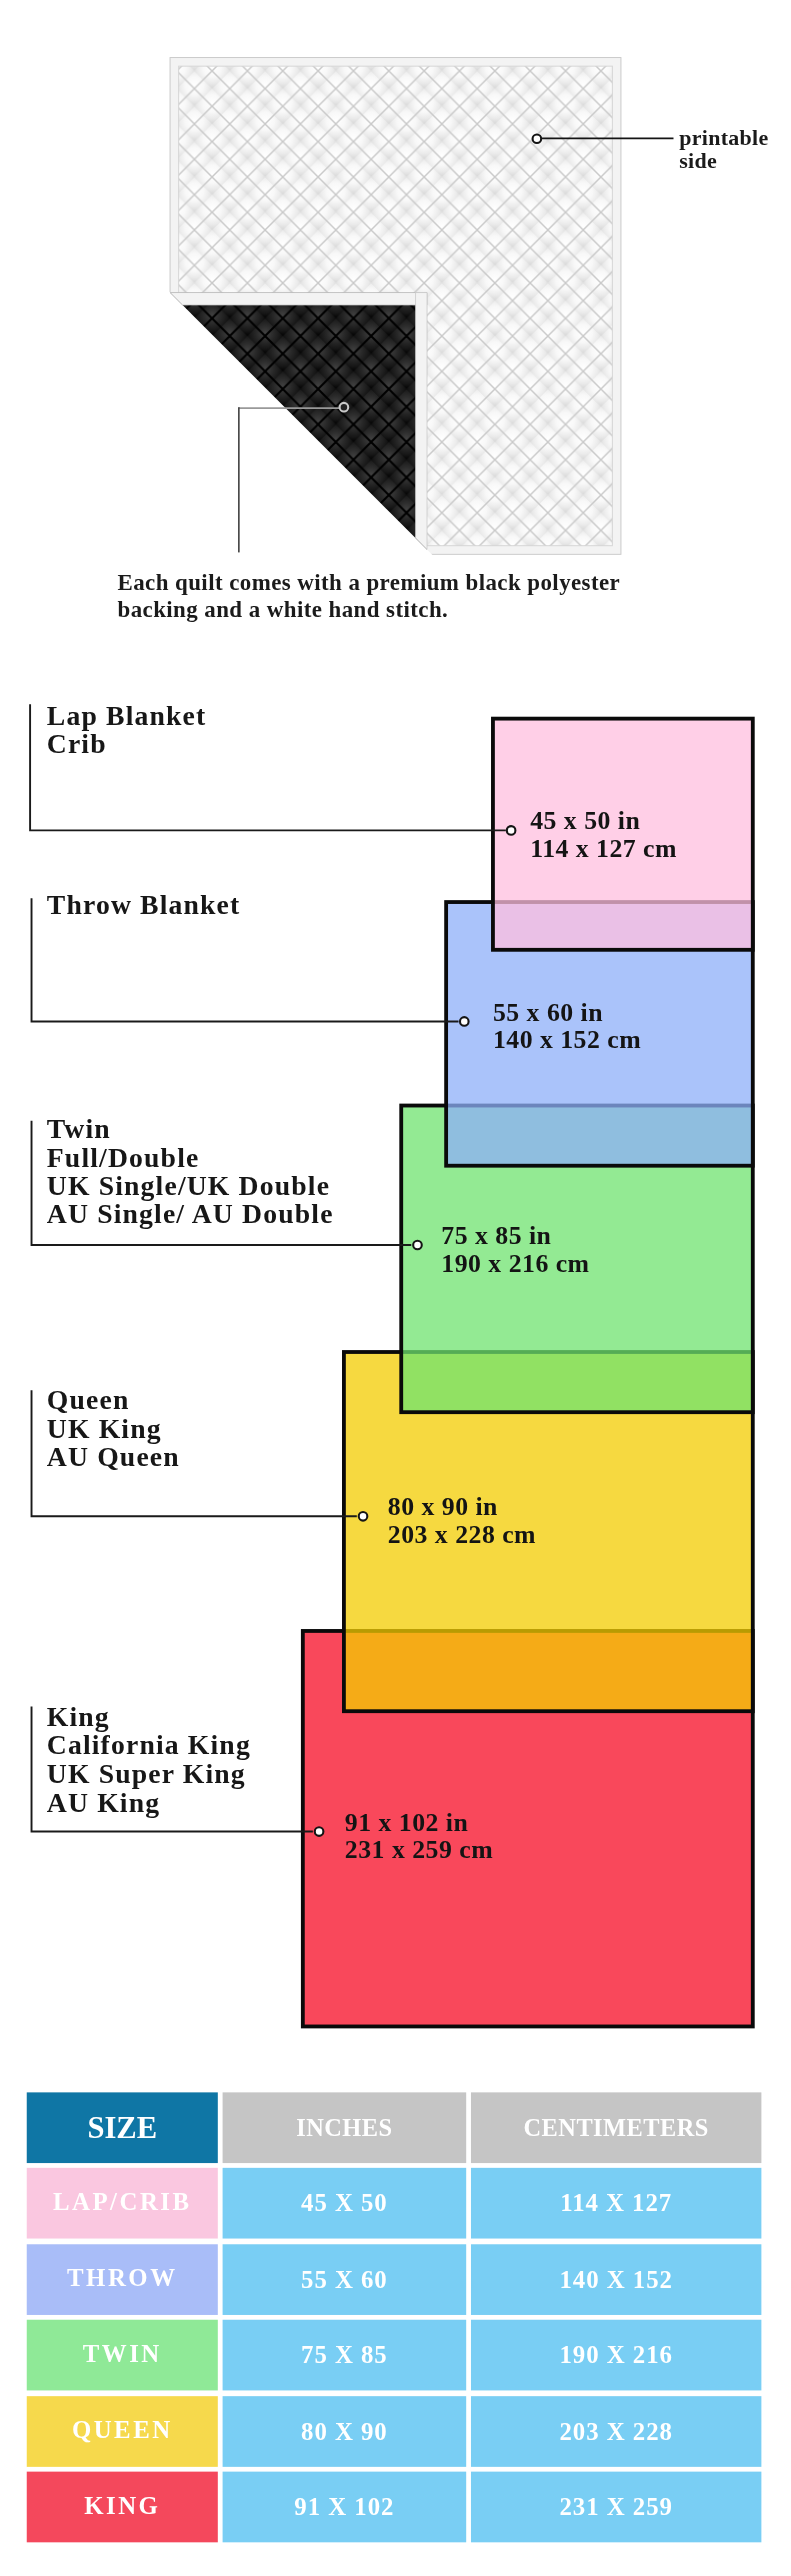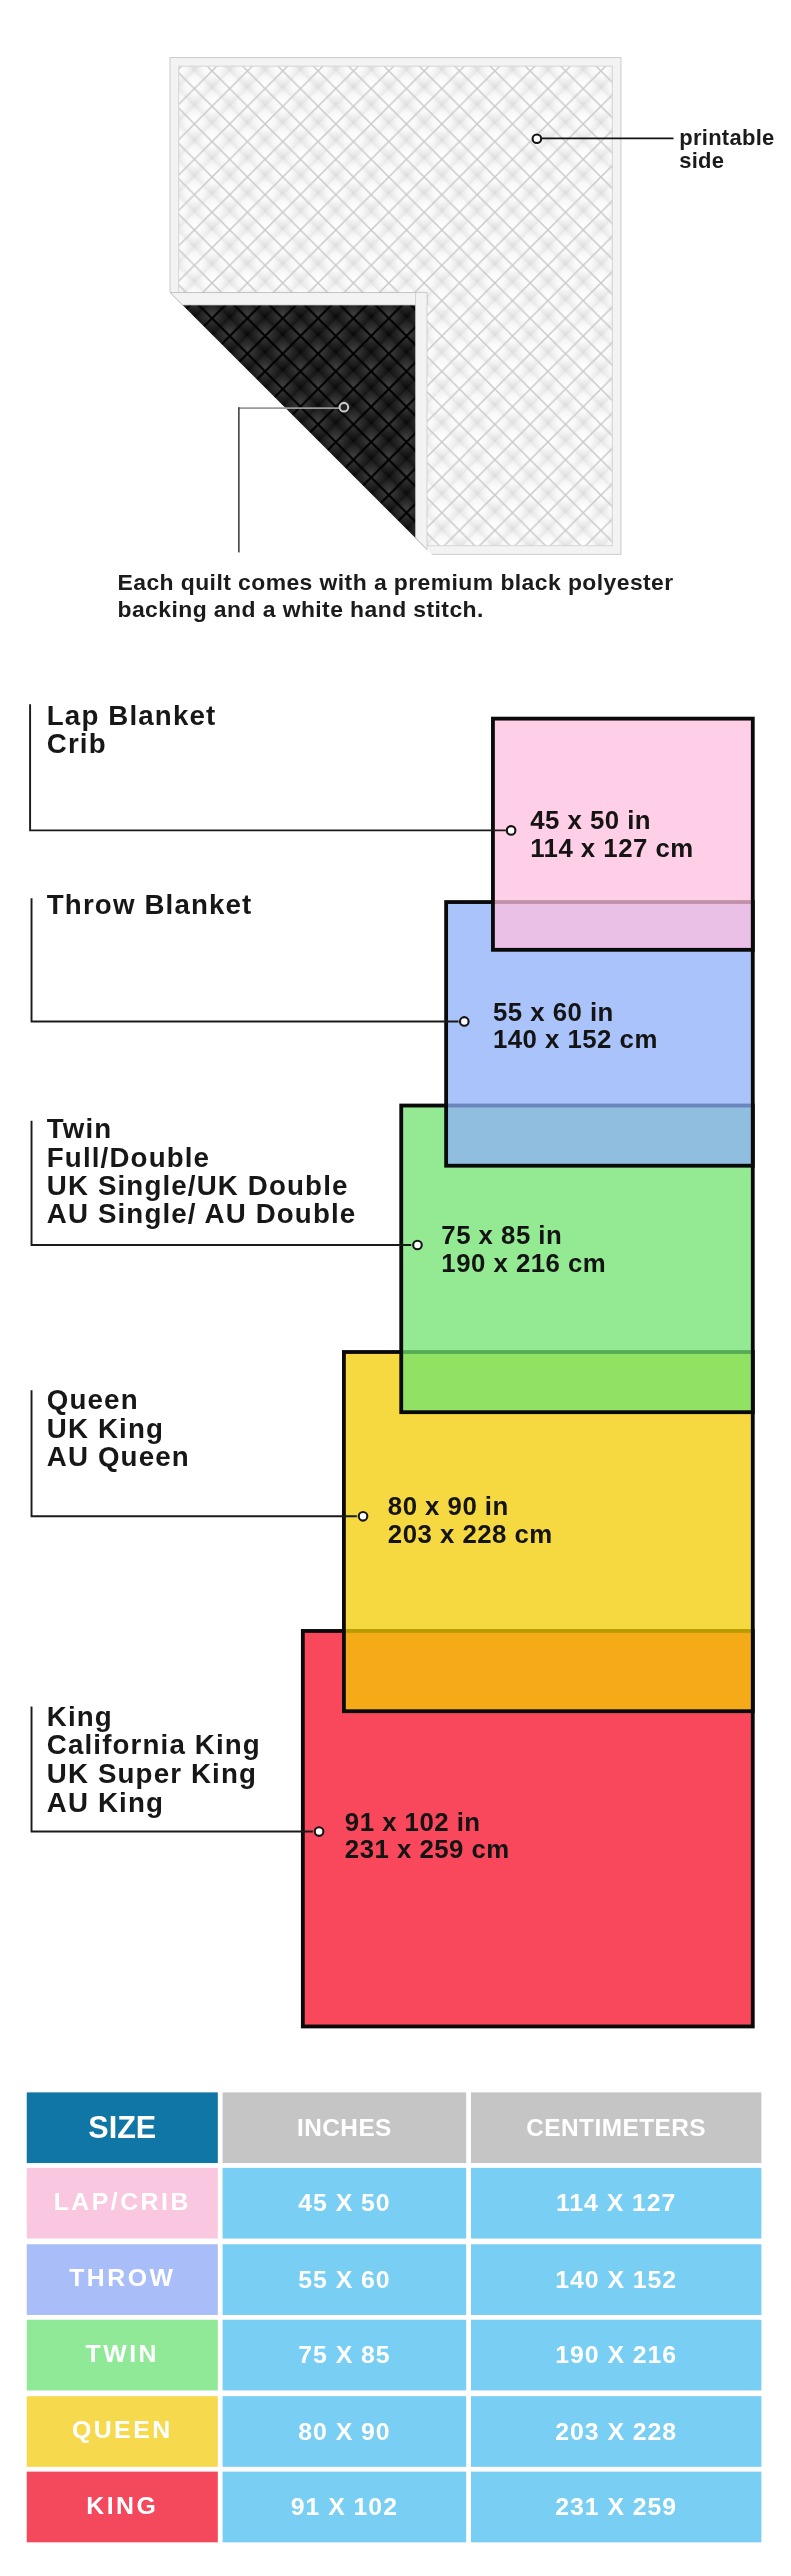--- a/index.html
+++ b/index.html
@@ -1,17 +1,17 @@
 <!DOCTYPE html>
 <html><head>
 <meta charset="utf-8">
 <style>
   html,body{margin:0;padding:0;background:#ffffff;}
   #page{position:relative;width:791px;height:2576px;background:#ffffff;overflow:hidden;
-        font-family:Liberation Sans, sans-serif;}
+        font-family:Liberation Serif, serif;}
   svg{display:block;}
 </style>
 </head>
 <body>
 <div id="page">
 <svg width="791" height="2576" viewBox="0 0 828 2696">
 <defs>
   <radialGradient id="gw" gradientUnits="userSpaceOnUse" cx="0" cy="-3" r="21">
     <stop offset="0" stop-color="#ffffff"></stop>
     <stop offset="0.45" stop-color="#f8f8f8"></stop>

